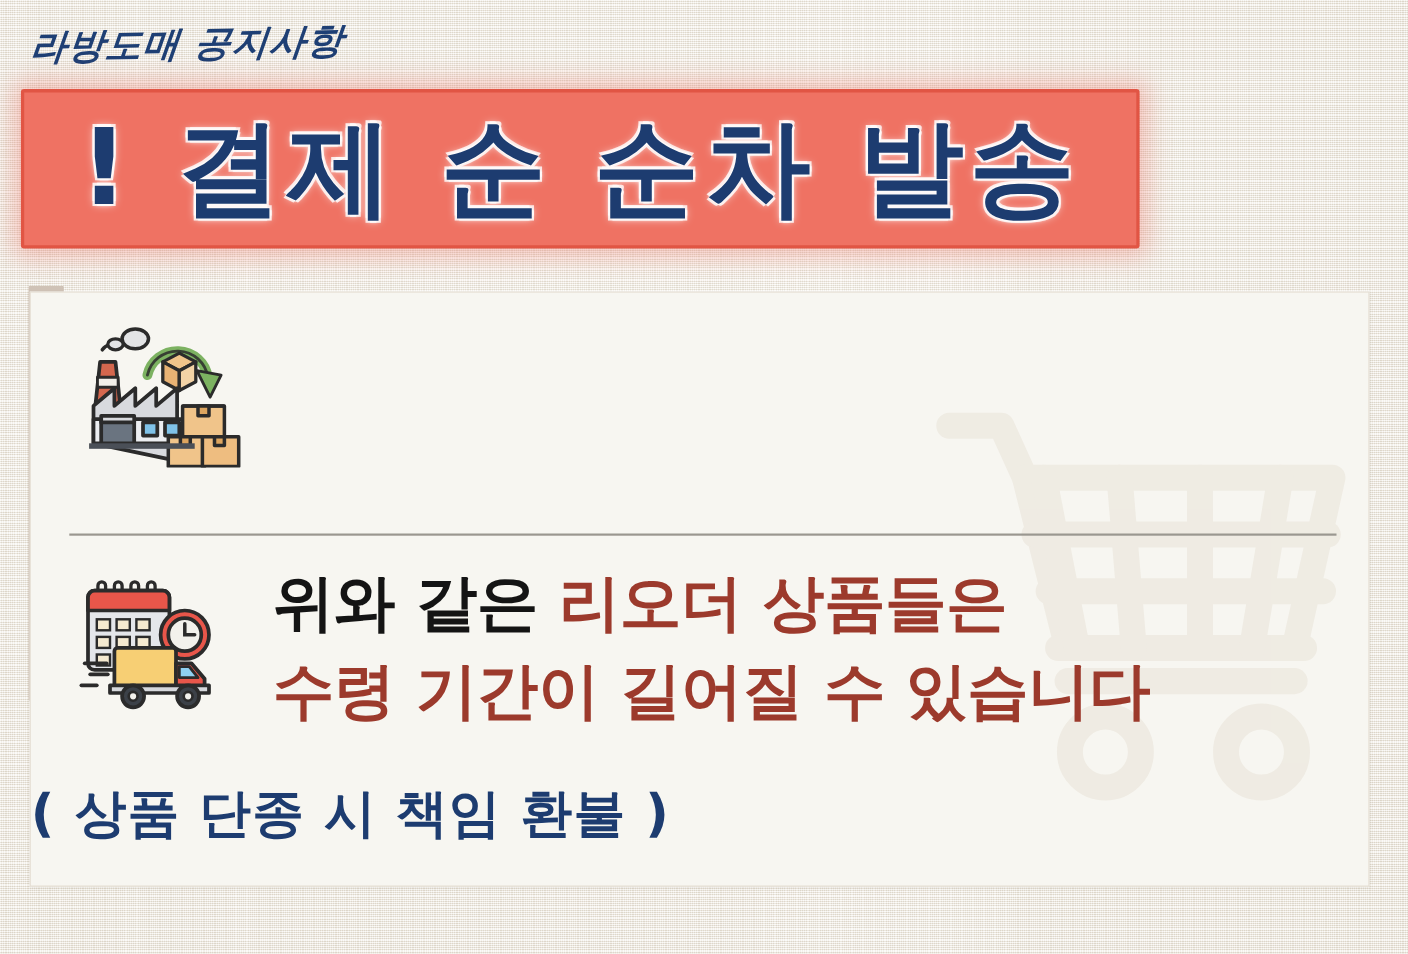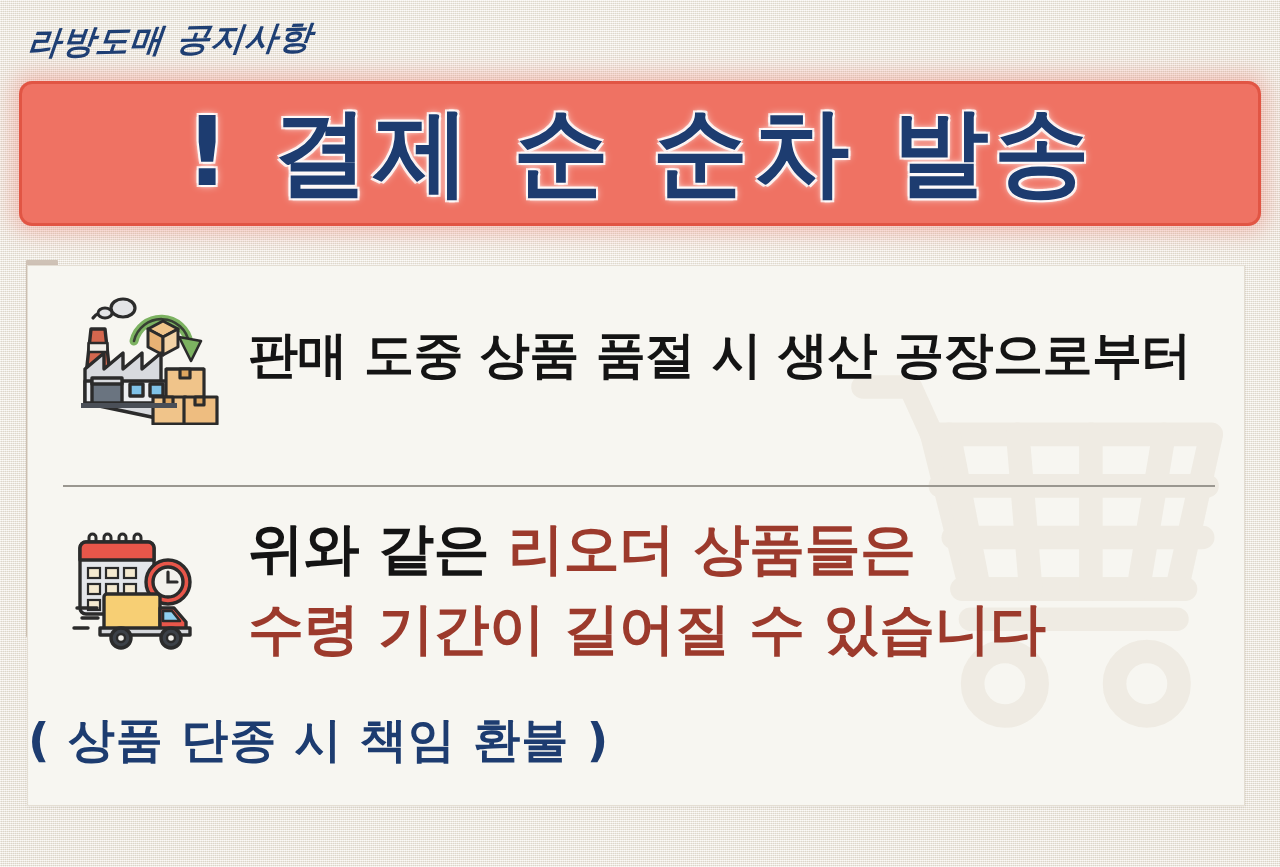--- a/index.html
+++ b/index.html
@@ -42,26 +42,26 @@
     transform: skewX(-7deg) rotate(-1.2deg);
     font-family: "DejaVu Sans", sans-serif;
     white-space: nowrap;
   }
 
   
   .banner {
     position: absolute;
     left: 19px;
     top: 81px;
-    width: 1242px;
+    width: 1017px;
     height: 145px;
     box-sizing: border-box;
     background: #ef7263;
     border: 3px solid #e15544;
-    border-radius: 13px;
+    border-radius: 3px;
     box-shadow: 0 0 22px 7px rgba(238,110,94,.38);
     display: flex;
     align-items: center;
     justify-content: center;
   }
   .banner-title {
     font-size: 96px;
     line-height: 100px;
     font-weight: 900;
     color: #1d3c70;
@@ -120,21 +120,21 @@
   }
 
   
   .row {
     position: absolute;
     display: flex;
     align-items: center;
     gap: 22px;
   }
   .row-1 { left: 38px; top: 14px;  }
-  .row-2 { left: 38px; top: 243px; align-items: flex-end; }
+  .row-2 { left: 38px; top: 243px; }
 
   .icon-box {
     width: 160px;
     height: 150px;
     flex: 0 0 160px;
     display: flex;
     align-items: center;
     justify-content: center;
   }
 
@@ -259,21 +259,20 @@
               <rect x="93" y="112" width="9" height="8" fill="#dda55f"></rect>
               <rect x="113" y="112" width="33" height="27" fill="#eebd80"></rect>
               <rect x="124" y="112" width="9" height="8" fill="#dda55f"></rect>
             </g>
 
             <rect x="10" y="118" width="96" height="5" fill="#4a4f57"></rect>
           </svg>
         </div>
 
         <div class="lines">
-          <div class="txt">판매 도중 상품 품절 시 생산 공장으로부터</div>
         </div>
       </div>
 
       <div class="divider"></div>
 
       <div class="row row-2">
 
         <div class="icon-box">
           <svg viewBox="0 0 150 140" width="150" height="140" aria-hidden="true">
 

